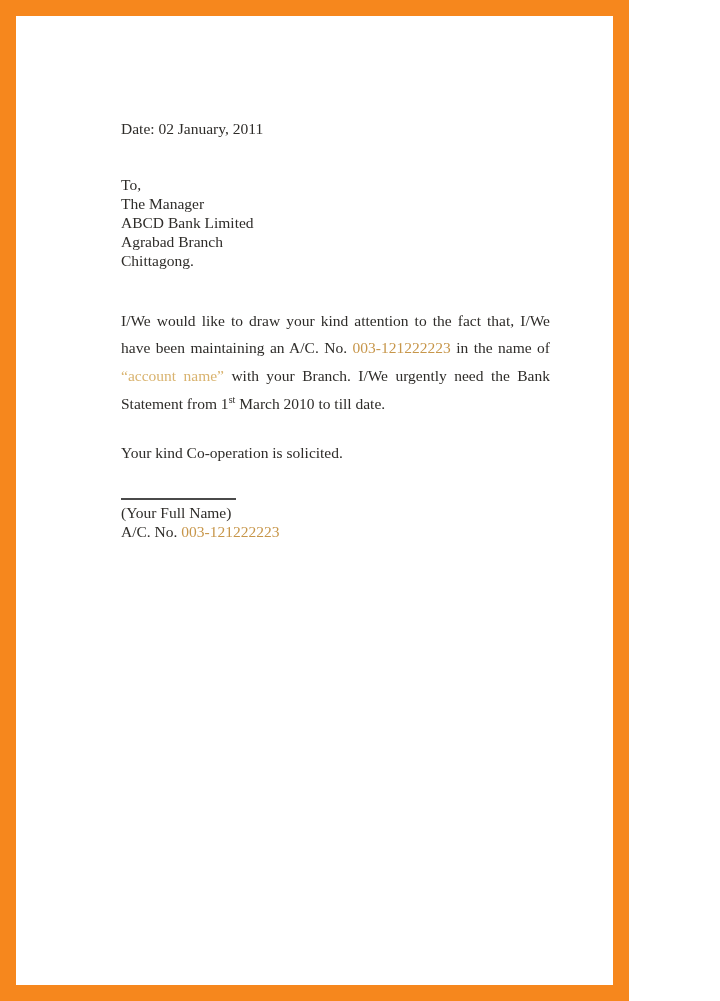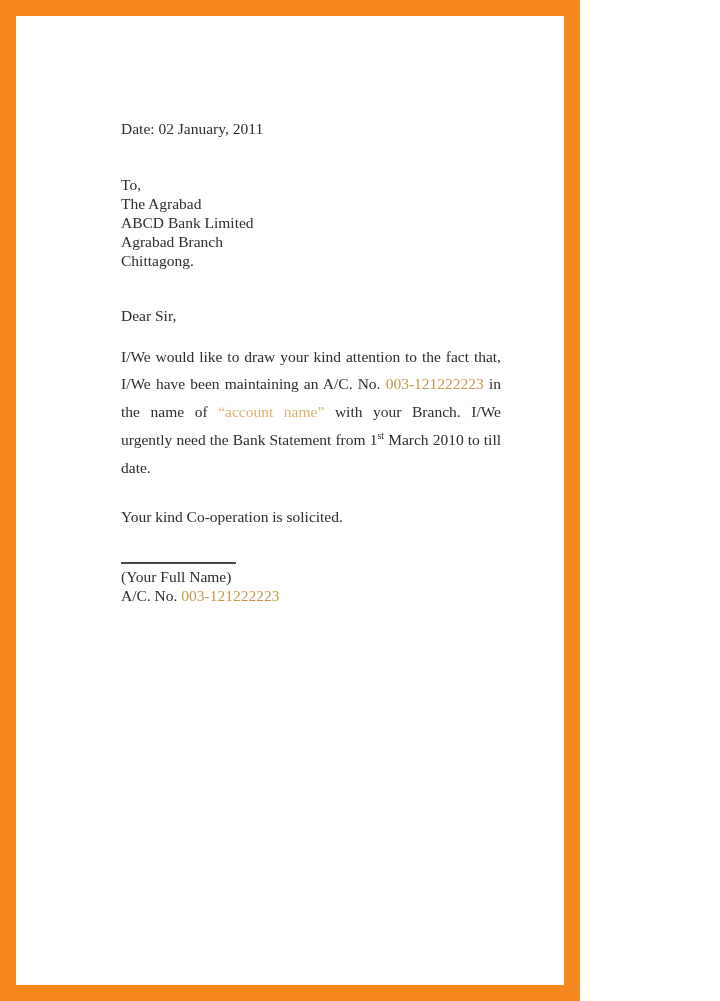--- a/index.html
+++ b/index.html
@@ -5,21 +5,21 @@
   :root {
     --frame-orange: #F6871D;
     --body-text: #2E2C29;
     --accent-number: #C7964A;
     --accent-name: #D9B36F;
   }
   html, body { margin: 0; padding: 0; background: #fff; }
   body { width: 720px; height: 1001px; }
   .frame {
     box-sizing: border-box;
-    width: 580px; height: 1001px;
+    width: 629px; height: 1001px;
     border: 16px solid var(--frame-orange);
     background: #fff;
   }
   .page {
     box-sizing: border-box;
     height: 100%;
     padding: 104px 63px 0 105px;
     font-family: "Liberation Serif", "DejaVu Serif", serif;
     font-size: 15.5px;
     color: var(--body-text);
@@ -50,28 +50,27 @@
 </head>
 <body>
 
 <div class="frame">
   <div class="page">
 
     <p class="date">Date: 02 January, 2011</p>
 
     <div class="recipient">
       <div>To,</div>
-      <div>The Agrabad</div>
+      <div>The Manager</div>
       <div>ABCD Bank Limited</div>
       <div>Agrabad Branch</div>
       <div>Chittagong.</div>
     </div>
 
 
-    <p class="salutation">Dear Sir,</p>
 
     <p class="body-par"><span>I/We would like to draw your kind attention to the fact that, I/We have been maintaining an A/C. No. </span><span class="num">003-121222223</span><span> in the name of </span><span class="acctname">“account name”</span><span> with your Branch. I/We urgently need the Bank Statement from 1</span><sup>st</sup><span> March 2010 to till date.</span></p>
 
     <p class="coop">Your kind Co-operation is solicited.</p>
 
 
     <div class="sig">
       <div class="sig-rule"></div>
       <div>(Your Full Name)</div>
       <div><span>A/C. No. </span><span class="num">003-121222223</span></div>

